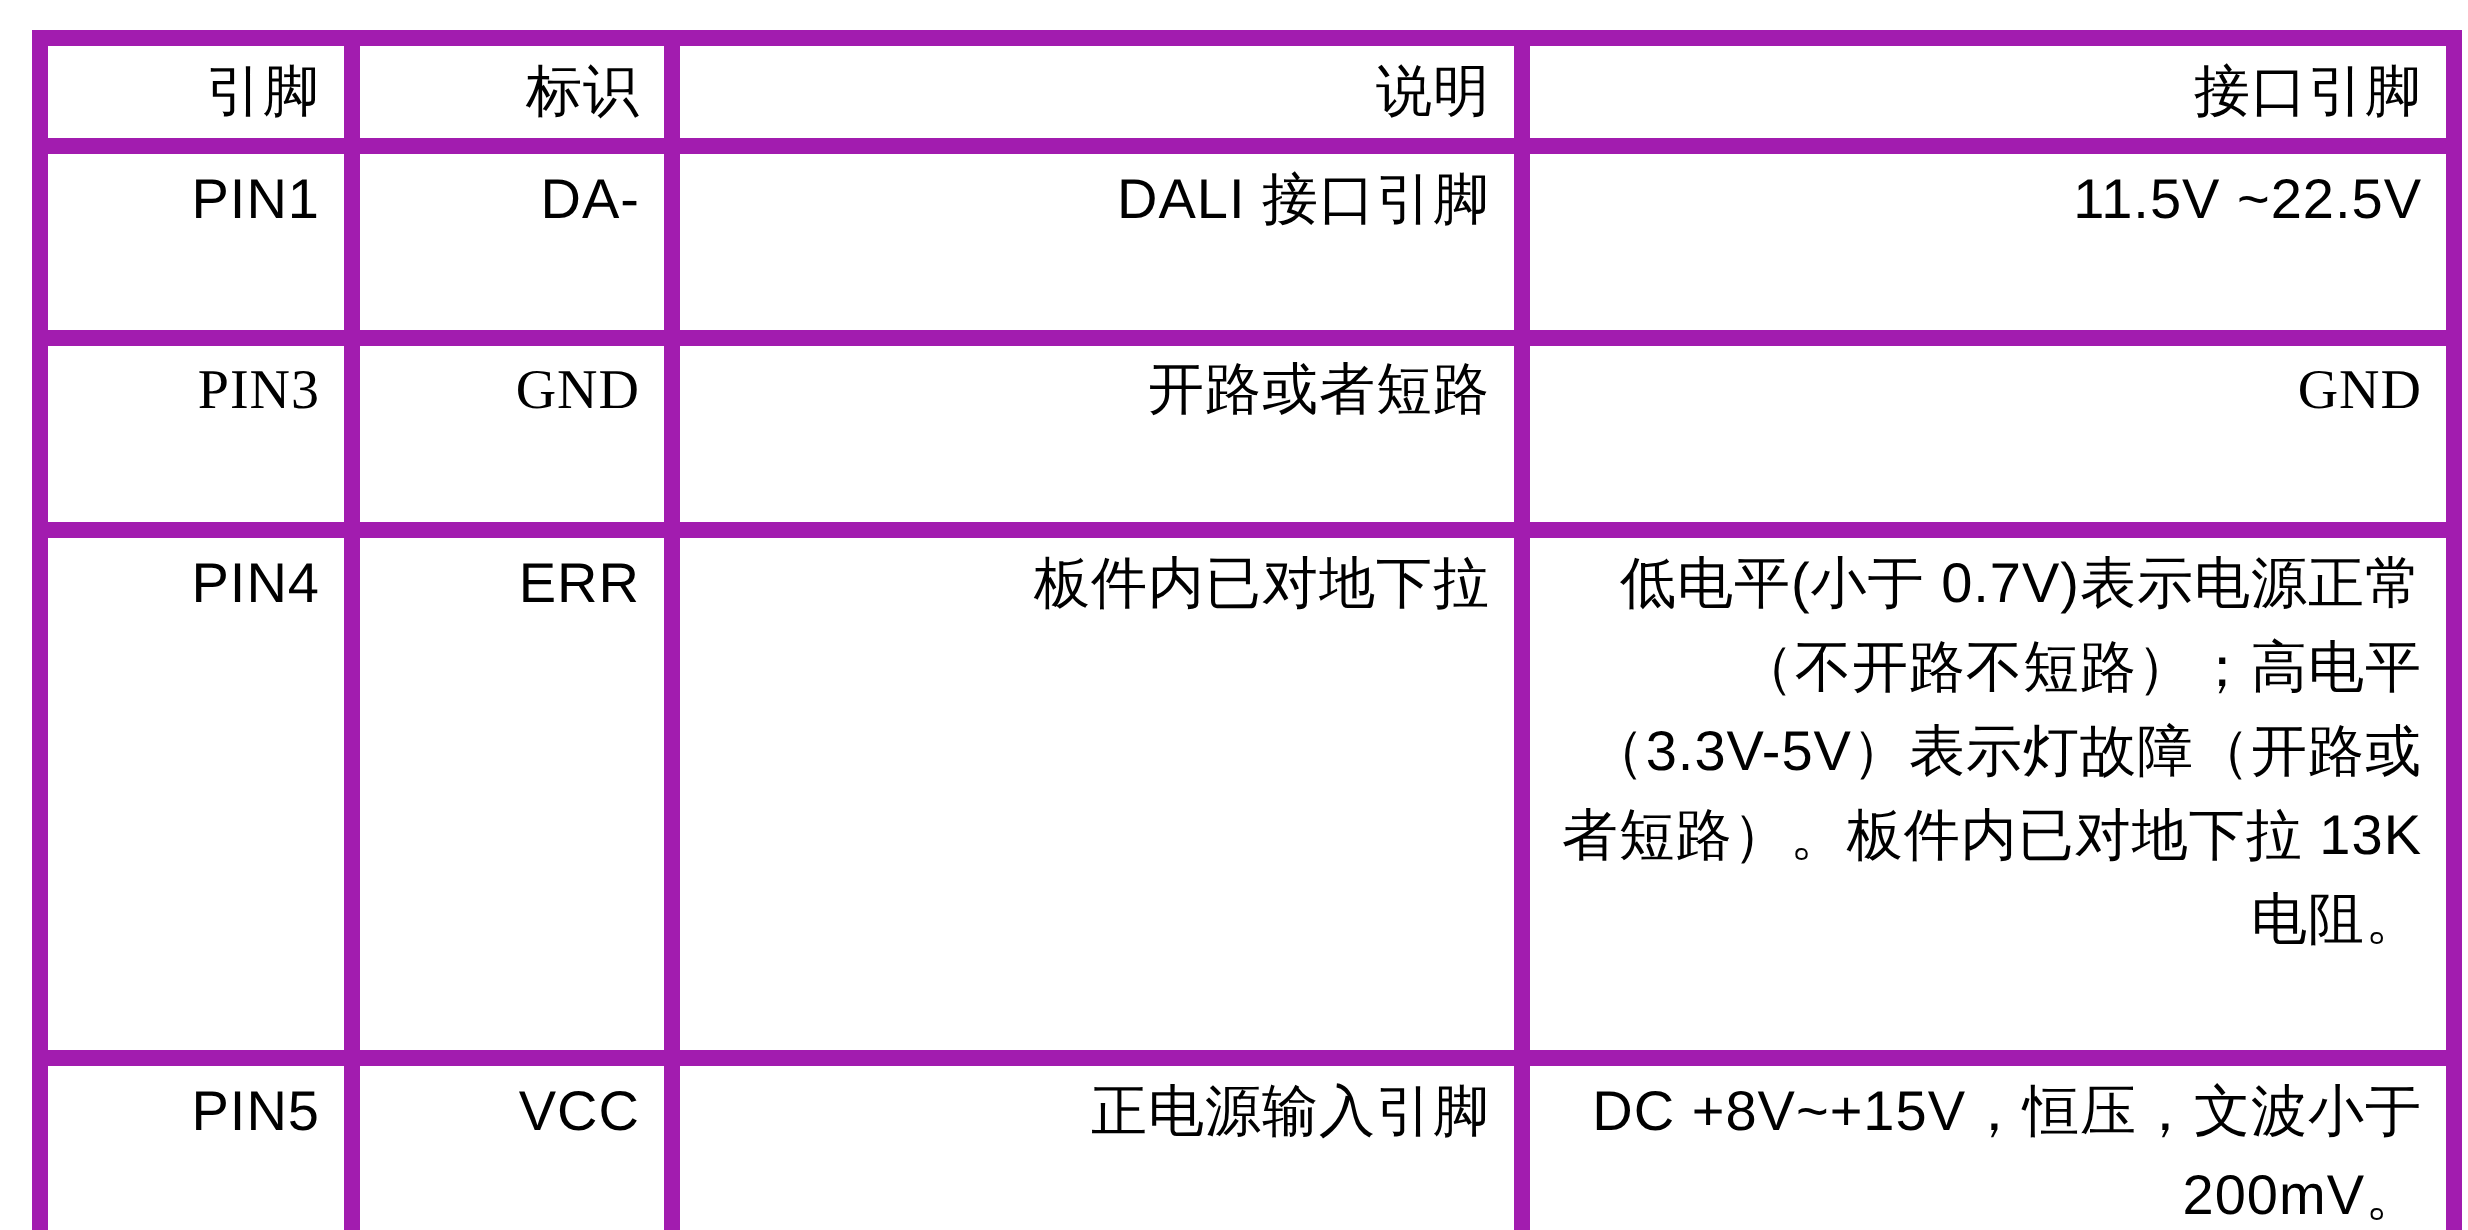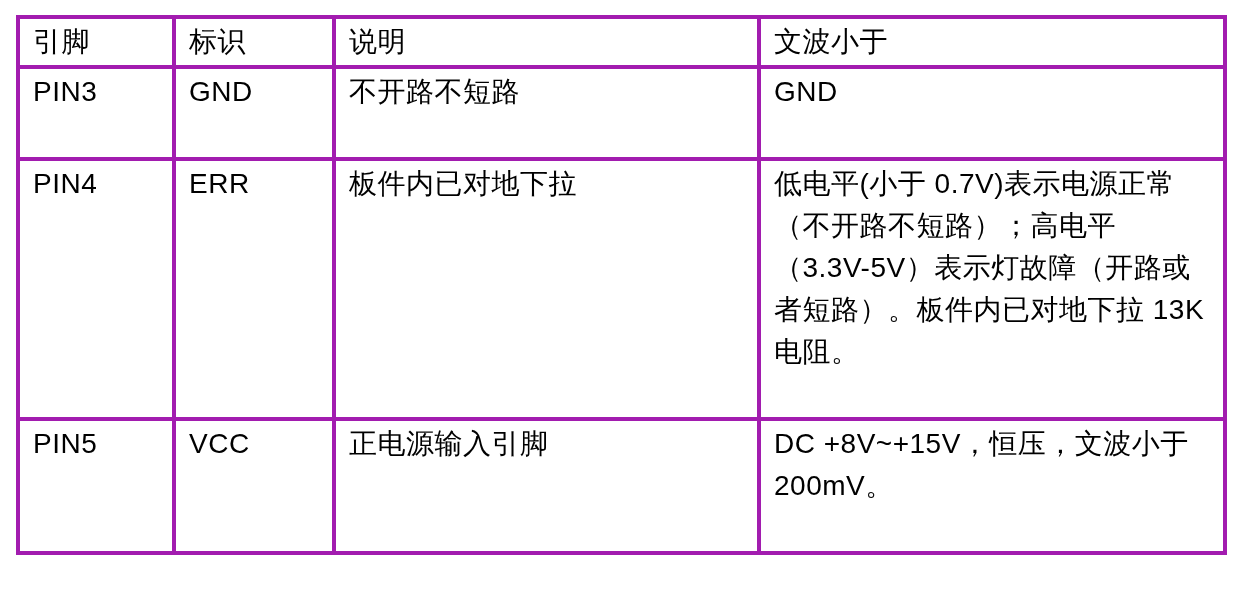--- a/index.html
+++ b/index.html
@@ -16,35 +16,35 @@
     border-collapse: collapse;
     table-layout: fixed;
     width: 1207px;
     background: #ffffff;
   }
   table.pin-table col.c1 { width: 156px; }
   table.pin-table col.c2 { width: 160px; }
   table.pin-table col.c3 { width: 425px; }
   table.pin-table col.c4 { width: 466px; }
   table.pin-table td, table.pin-table th {
-    border: 4px solid #a21caf;
+    border: 8px solid #a21caf;
     vertical-align: top;
     font-size: 28px;
     font-weight: 400;
-    text-align: left;
+    text-align: right;
     padding: 2px 12px 2px 13px;
     line-height: 42px;
     letter-spacing: 0.5px;
     overflow: hidden;
   }
   table.pin-table { border: 3px solid #262626; }
   tr.row-header  { height: 47px; }
   tr.row-1 { height: 44px; }
   tr.row-2 { height: 44px; }
-  tr.row-3 { height: 46px; }
+  tr.row-3 { height: 46px; font-family: Liberation Serif, serif; }
   tr.row-4 { height: 221px; }
   tr.row-5 { height: 90px; }
   td.params-cell { text-align: justify; }
   td.params-cell:after { content: ""; display: inline-block; width: 100%; }
 </style>
 </head>
 <body>
 
 <div class="page">
   <table class="pin-table">
@@ -52,26 +52,32 @@
       <col class="c1">
         <col class="c2">
         <col class="c3">
         <col class="c4">
     </colgroup>
     <tbody>
       <tr class="row-header">
         <th>引脚</th>
         <th>标识</th>
         <th>说明</th>
-        <th>文波小于</th>
+        <th>接口引脚</th>
+      </tr>
+      <tr class="row-1">
+        <td class="pin-cell">PIN1</td>
+        <td class="label-cell">DA-</td>
+        <td class="description-cell">DALI 接口引脚</td>
+        <td class="params-cell">11.5V ~22.5V</td>
       </tr>
       <tr class="row-3">
         <td class="pin-cell">PIN3</td>
         <td class="label-cell">GND</td>
-        <td class="description-cell">不开路不短路</td>
+        <td class="description-cell">开路或者短路</td>
         <td class="params-cell">GND</td>
       </tr>
       <tr class="row-4">
         <td class="pin-cell">PIN4</td>
         <td class="label-cell">ERR</td>
         <td class="description-cell">板件内已对地下拉</td>
         <td class="params-cell">低电平(小于 0.7V)表示电源正常（不开路不短路）；高电平（3.3V-5V）表示灯故障（开路或者短路）。板件内已对地下拉 13K 电阻。</td>
       </tr>
       <tr class="row-5">
         <td class="pin-cell">PIN5</td>

